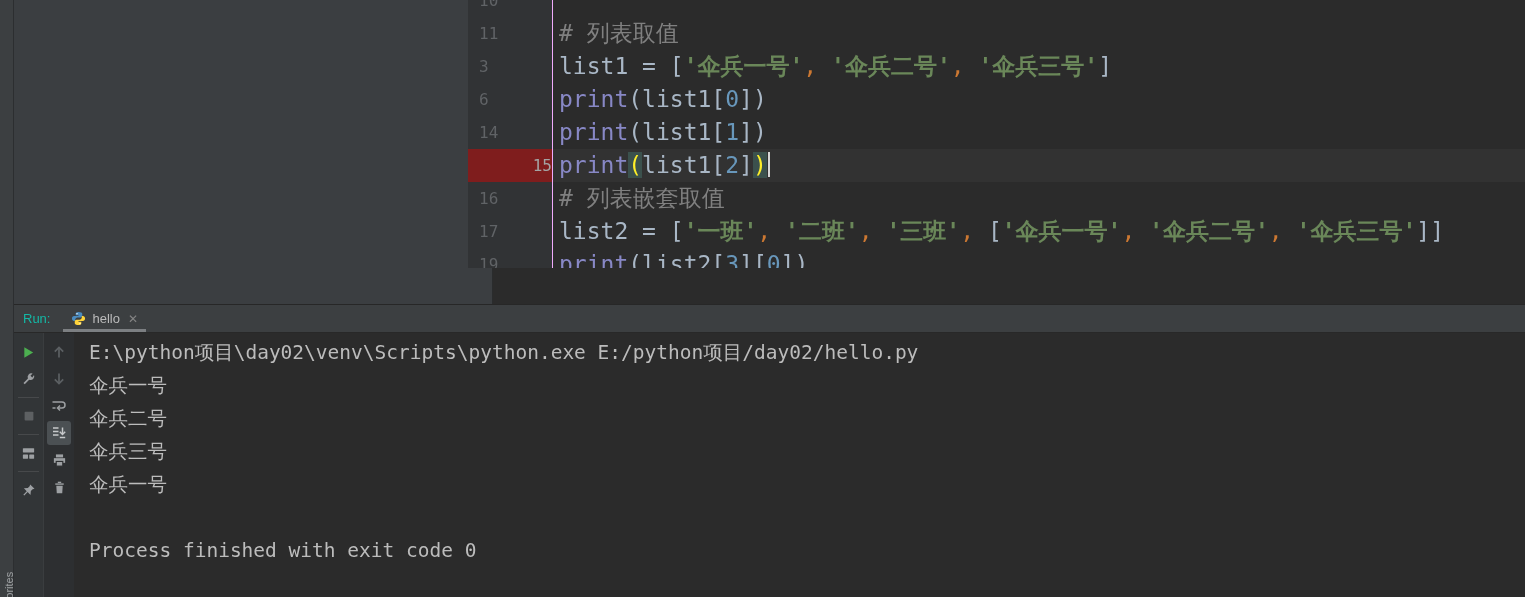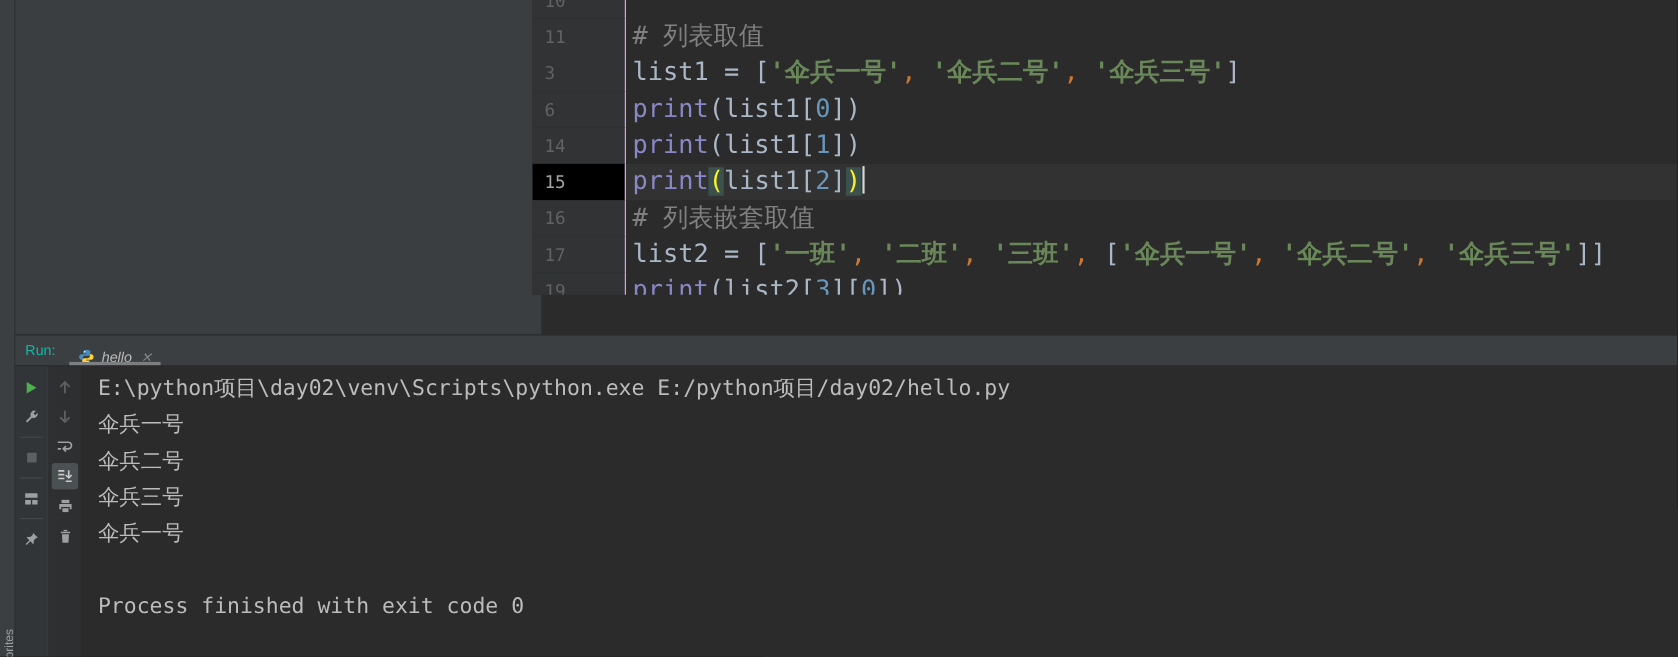--- a/index.html
+++ b/index.html
@@ -11,47 +11,47 @@
   .stripe{position:absolute;left:0;top:0;width:14px;height:100%;
           background:var(--stripe-bg);border-right:1px solid #2c2e30;box-sizing:border-box;}
   .stripe-label{position:absolute;left:3px;top:617px;transform:rotate(-90deg);
           transform-origin:left top;font-size:11px;color:#9ea1a3;white-space:nowrap;}
 
   
   .left-panel{position:absolute;left:14px;top:0;width:479px;height:304px;
           background:var(--panel-bg);border-right:1px solid #2a2c2d;box-sizing:border-box;}
 
   
-  .editor{position:absolute;left:484px;top:0;right:0;height:268px;overflow:hidden;
+  .editor{position:absolute;left:468px;top:0;right:0;height:268px;overflow:hidden;
           background:var(--editor-bg);}
   #editor-lines{margin-top:-16px;}
   .line{display:flex;height:33px;line-height:33px;
         font-family:"DejaVu Sans Mono","Liberation Mono",monospace;}
   .gutter{width:84px;flex:0 0 84px;background:var(--gutter-bg);box-sizing:border-box;
         padding-left:11px;font-size:16px;color:var(--lnum);}
   .code{flex:1;border-left:1px solid #f0abfc;padding-left:6px;font-size:23px;
         white-space:pre;color:var(--syn-default);}
-  .line.active .gutter{color:var(--lnum-active);background:#000000;}
+  .line.active .gutter{color:var(--lnum-active);background:#7f1d1d;text-align:right;}
   .line.active .code{background:var(--caret-row);}
   .tok-d{color:var(--syn-default);text-align:right;}
   .tok-s{color:var(--syn-string);font-weight:bold;}
   .tok-c{color:var(--syn-comma);}
   .tok-n{color:var(--syn-number);}
   .tok-b{color:var(--syn-builtin);}
   .tok-cm{color:var(--syn-comment);}
   .tok-hp{color:var(--syn-match);background:var(--syn-match-bg);}
   .cursor{display:inline-block;width:2.5px;height:25px;background:#d6d6d6;
         vertical-align:middle;margin-left:1px;position:relative;top:-2px;}
 
   
   .run-header{position:absolute;left:14px;top:304px;right:0;height:29px;box-sizing:border-box;
         background:var(--header-bg);border-top:1px solid #272727;border-bottom:1px solid #282828;
         display:flex;align-items:center;padding-left:9px;}
   .run-label{font-size:13px;color:#14b8a6;margin-right:13px;}
-  .run-tab{position:relative;height:100%;display:flex;align-items:flex-end;gap:6px;padding:0 8px;cursor:default;font-style:italic;}
+  .run-tab{position:relative;height:100%;display:flex;align-items:center;gap:6px;padding:0 8px;cursor:default;}
   .py-icon{display:flex;align-items:center;}
   .tab-name{font-size:13px;color:#bbbbbb;}
   .tab-close{font-size:12px;color:#848484;margin-left:2px;}
   .tab-underline{position:absolute;left:0;right:0;bottom:0;height:3px;background:var(--tab-underline);}
 
   
   .console{position:absolute;left:14px;top:333px;right:0;bottom:0;display:flex;
         background:var(--editor-bg);}
   .tb{flex:0 0 30px;width:30px;box-sizing:border-box;padding-top:4px;}
   .tb-main{background:var(--toolbar-bg);border-right:1px solid #3a3d3f;}

